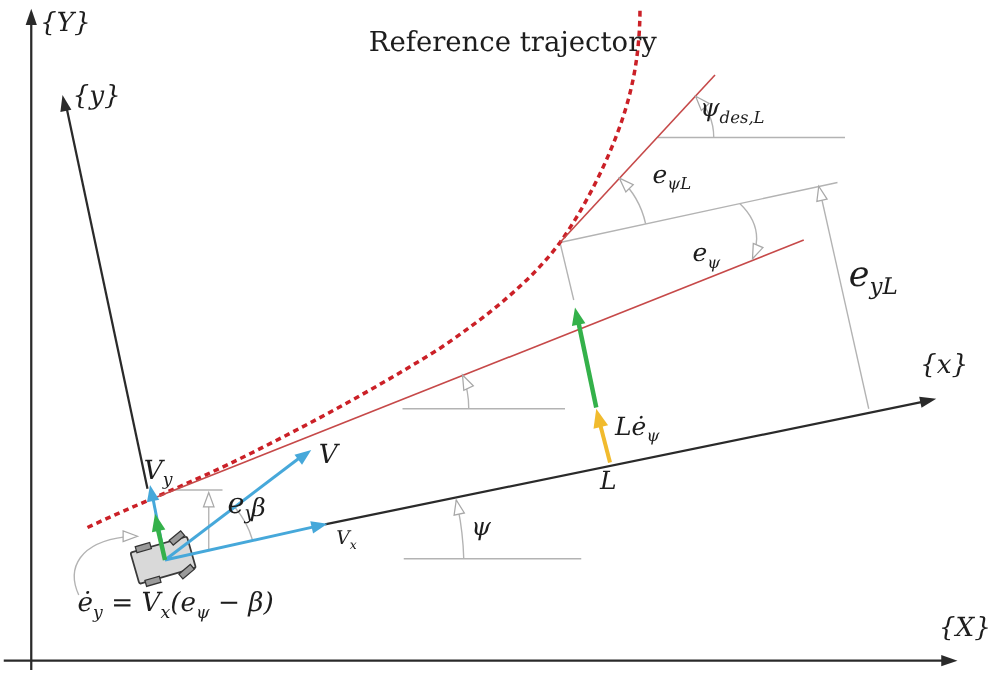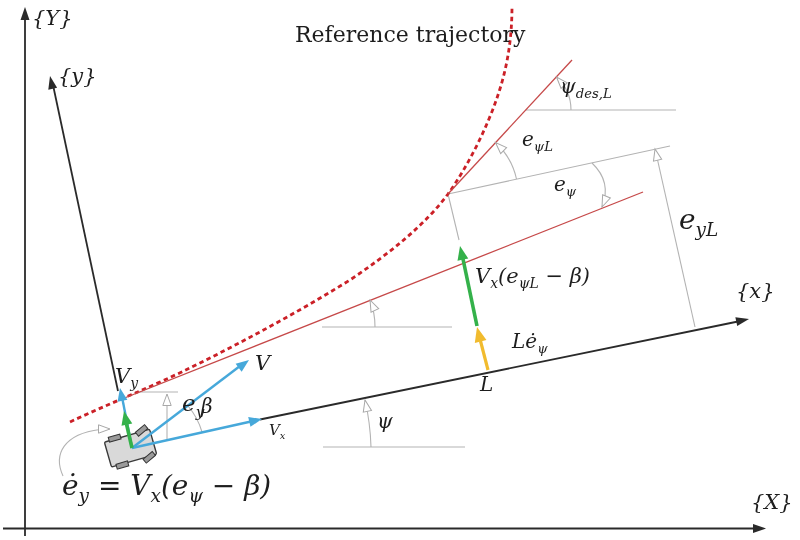--- a/index.html
+++ b/index.html
@@ -88,25 +88,24 @@
     <polygon class="openhead" points="0,0 -4.2,11.5 4.2,11.5" transform="translate(110,429) rotate(90)"></polygon>
   </svg>
 
   <div class="lbl upright" style="left:295px;top:9px;font-size:22px;margin-top:15px;">Reference trajectory</div>
   <div class="lbl" style="left:32px;top:8px;font-size:21px;">{Y}</div>
   <div class="lbl" style="left:58px;top:66px;font-size:21px;">{y}</div>
   <div class="lbl" style="left:736px;top:281px;font-size:21px;">{x}</div>
   <div class="lbl" style="left:751px;top:492px;font-size:21px;">{X}</div>
   <div class="lbl" style="left:560px;top:76px;font-size:20px;">ψ<sub>des,L</sub></div>
   <div class="lbl" style="left:522px;top:129px;font-size:20px;">e<sub>ψL</sub></div>
-  <div class="lbl" style="left:554px;top:174px;font-size:20px;">e<sub>ψ</sub></div>
+  <div class="lbl" style="left:554px;top:192px;font-size:20px;">e<sub>ψ</sub></div>
   <div class="lbl" style="left:679px;top:206px;font-size:28px;">e<sub>yL</sub></div>
   <div class="lbl" style="left:255px;top:353px;font-size:21px;">V</div>
   <div class="lbl" style="left:269px;top:423px;font-size:15px;">V<sub>x</sub></div>
   <div class="lbl" style="left:84px;top:366px;font-size:21px;margin-left:31px;">V<sub>y</sub></div>
   <div class="lbl" style="left:138px;top:392px;font-size:23px;margin-left:44px;">e<sub>y</sub></div>
   <div class="lbl" style="left:201px;top:396px;font-size:20px;">β</div>
   <div class="lbl" style="left:377px;top:411px;font-size:20px;">ψ</div>
   <div class="lbl" style="left:480px;top:374px;font-size:20px;">L</div>
-  <div class="lbl" style="left:492px;top:331px;font-size:20px;margin-left:20px;">Lė<sub>ψ</sub></div>
-  <div class="lbl" style="left:475px;top:266px;font-size:21px;">V<sub>x</sub>(e<sub>ψL</sub> − β)</div>
-  <div class="lbl" style="left:62px;top:472px;font-size:28px;">ė<sub>y</sub> = V<sub>x</sub>(e<sub>ψ</sub> − β)</div>
+  <div class="lbl" style="left:492px;top:331px;font-size:20px;">Lė<sub>ψ</sub></div>
+  <div class="lbl" style="left:62px;top:472px;font-size:21px;">ė<sub>y</sub> = V<sub>x</sub>(e<sub>ψ</sub> − β)</div>
 </div>
 
 </body></html>

